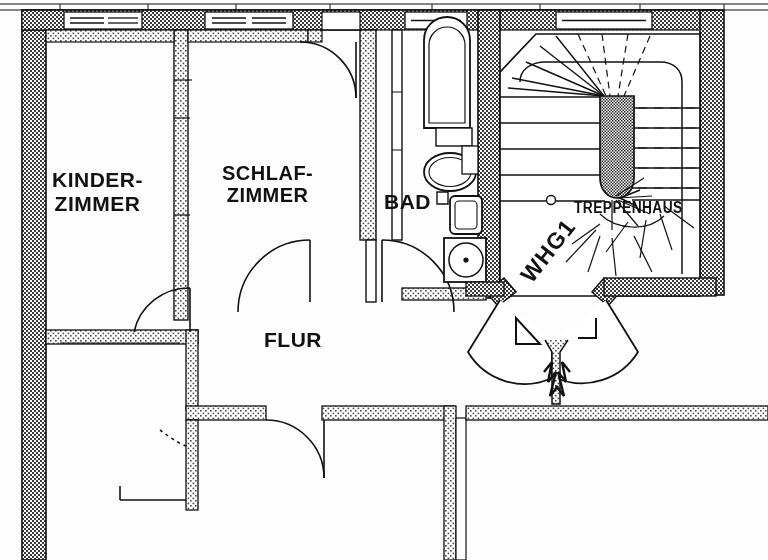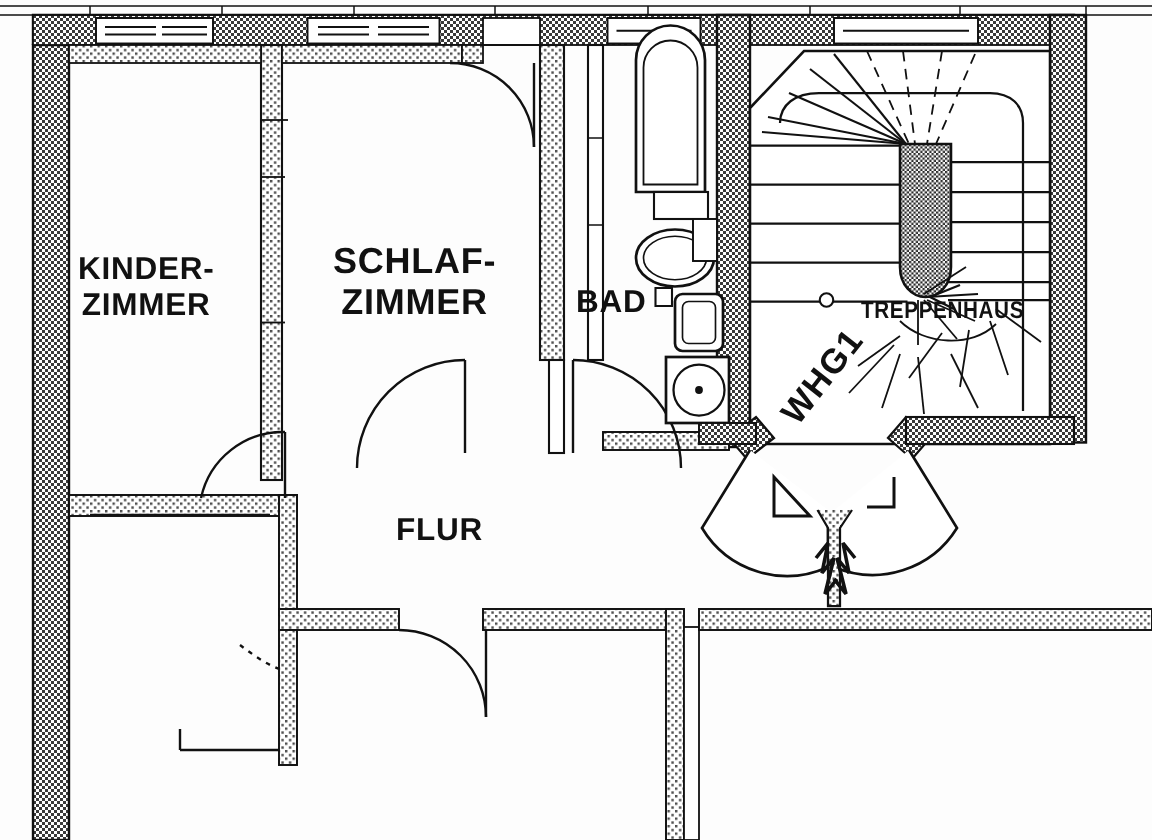--- a/index.html
+++ b/index.html
@@ -17,23 +17,23 @@
     color:#111;
     font-family:"Liberation Sans",sans-serif;
     font-weight:700;
     letter-spacing:0.5px;
     white-space:pre;
     line-height:1.12;
     text-align:center;
     user-select:none;
   }
   #label-kinderzimmer{left:52px;top:168px;font-size:21px;}
-  #label-schlafzimmer{left:222px;top:162px;font-size:24px;}
+  #label-schlafzimmer{left:222px;top:162px;font-size:20px;}
   #label-bad{left:384px;top:190px;font-size:21px;}
-  #label-flur{left:264px;top:342px;font-size:21px;}
+  #label-flur{left:264px;top:328px;font-size:21px;}
   #label-treppenhaus{
     left:574px;top:199px;font-size:16px;font-weight:700;
     transform:scaleX(.86);transform-origin:left top;
   }
   #label-whg1{
     left:516px;top:272px;font-size:23px;font-weight:800;
     transform:rotate(-52deg);transform-origin:left top;
     letter-spacing:1px;
   }
 </style>

